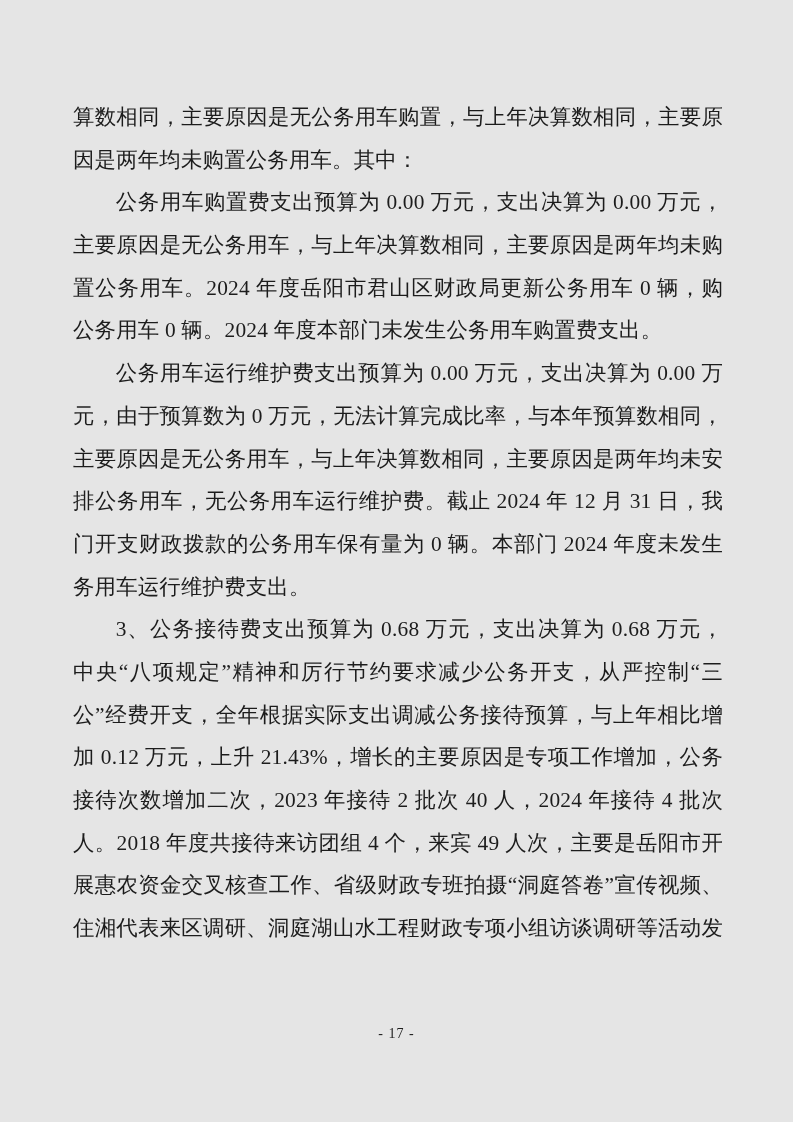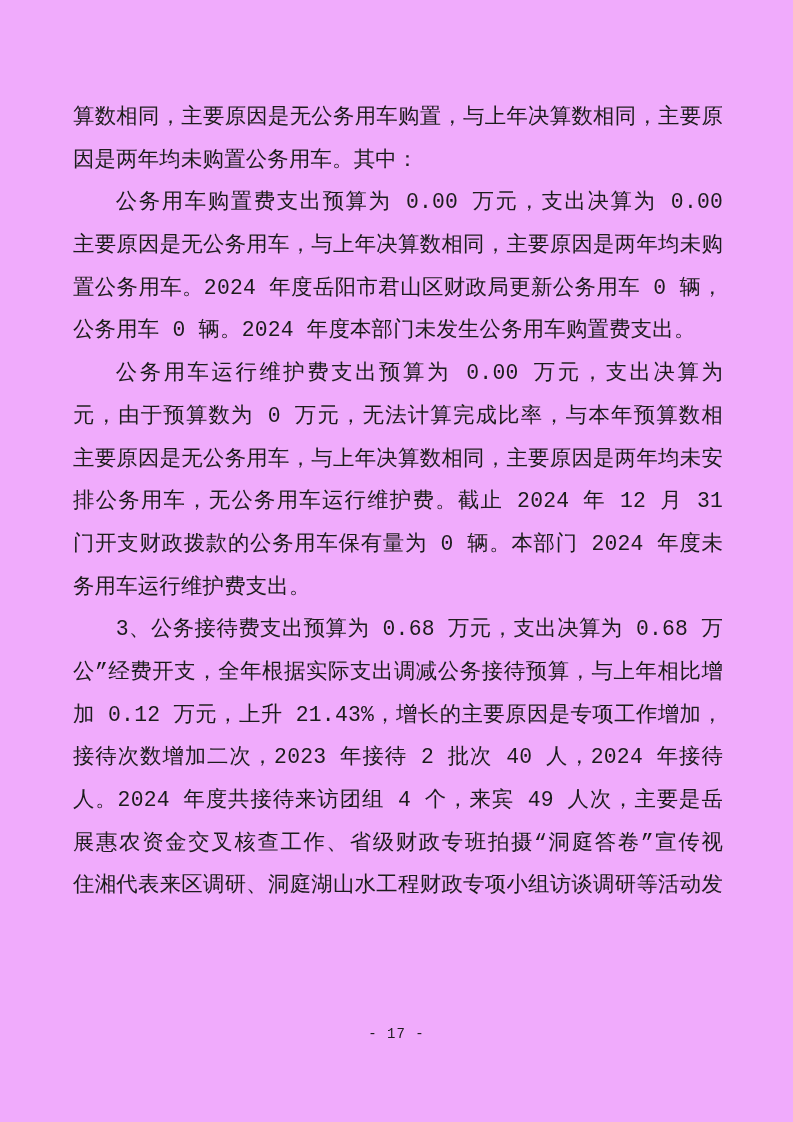--- a/index.html
+++ b/index.html
@@ -4,23 +4,23 @@
 <style>
   html, body {
     margin: 0;
     padding: 0;
     background: #ffffff;
   }
   .page {
     position: relative;
     width: 793px;
     height: 1122px;
-    background: #f0abfc;
+    background: #e5e5e5;
     overflow: hidden;
-    font-family: Liberation Mono, monospace;
+    font-family: Liberation Serif, serif;
     color: #1c1c1c;
   }
   .text-body {
     position: absolute;
     left: 73px;
     top: 96px;
     width: 650px;
   }
   .paragraph {
     margin: 0;
@@ -77,24 +77,25 @@
       <div class="line indent">公务用车运行维护费支出预算为 0.00 万元，支出决算为 0.00 万</div>
       <div class="line">元，由于预算数为 0 万元，无法计算完成比率，与本年预算数相同，</div>
       <div class="line">主要原因是无公务用车，与上年决算数相同，主要原因是两年均未安</div>
       <div class="line">排公务用车，无公务用车运行维护费。截止 2024 年 12 月 31 日，我部</div>
       <div class="line">门开支财政拨款的公务用车保有量为 0 辆。本部门 2024 年度未发生公</div>
       <div class="line end">务用车运行维护费支出。</div>
     </div>
 
     <div class="paragraph">
       <div class="line indent">3、公务接待费支出预算为 0.68 万元，支出决算为 0.68 万元，</div>
+      <div class="line">中央“八项规定”精神和厉行节约要求减少公务开支，从严控制“三</div>
       <div class="line">公”经费开支，全年根据实际支出调减公务接待预算，与上年相比增</div>
       <div class="line">加 0.12 万元，上升 21.43%，增长的主要原因是专项工作增加，公务</div>
       <div class="line">接待次数增加二次，2023 年接待 2 批次 40 人，2024 年接待 4 批次 49</div>
-      <div class="line">人。2024 年度共接待来访团组 4 个，来宾 49 人次，主要是岳阳市开</div>
+      <div class="line">人。2018 年度共接待来访团组 4 个，来宾 49 人次，主要是岳阳市开</div>
       <div class="line">展惠农资金交叉核查工作、省级财政专班拍摄“洞庭答卷”宣传视频、</div>
       <div class="line">住湘代表来区调研、洞庭湖山水工程财政专项小组访谈调研等活动发</div>
     </div>
 
   </div>
 
   <div class="footer">
     <span>- 17 -</span>
   </div>
 </div>

